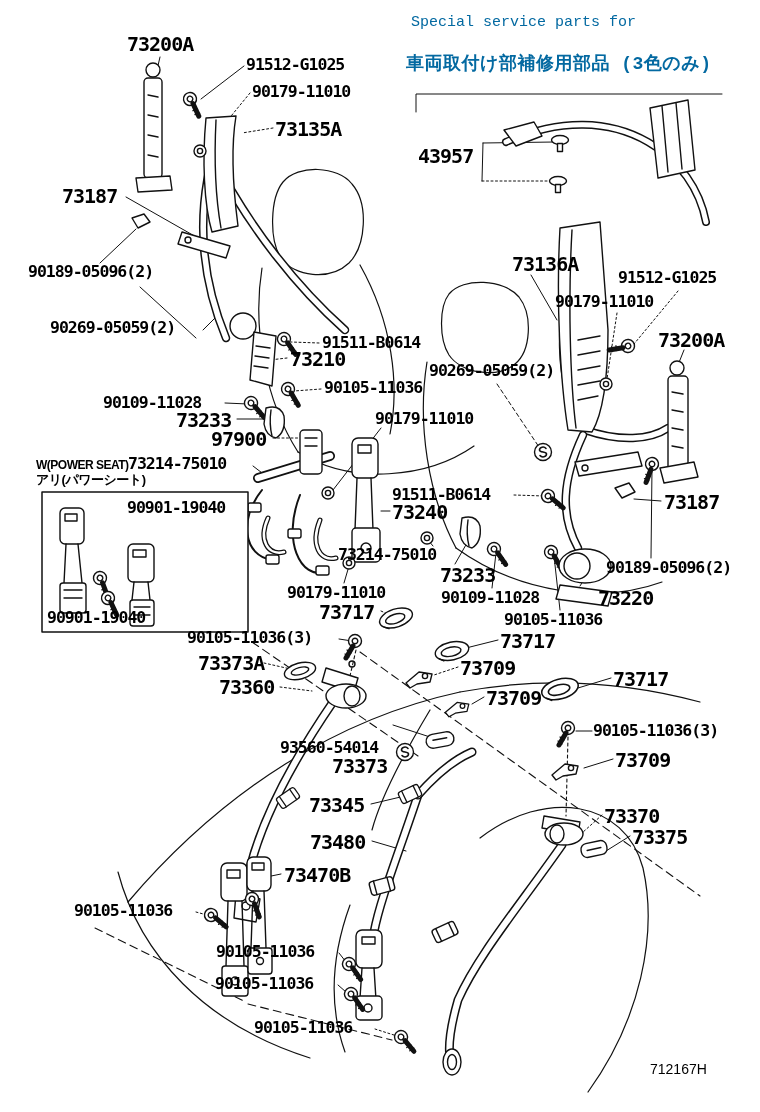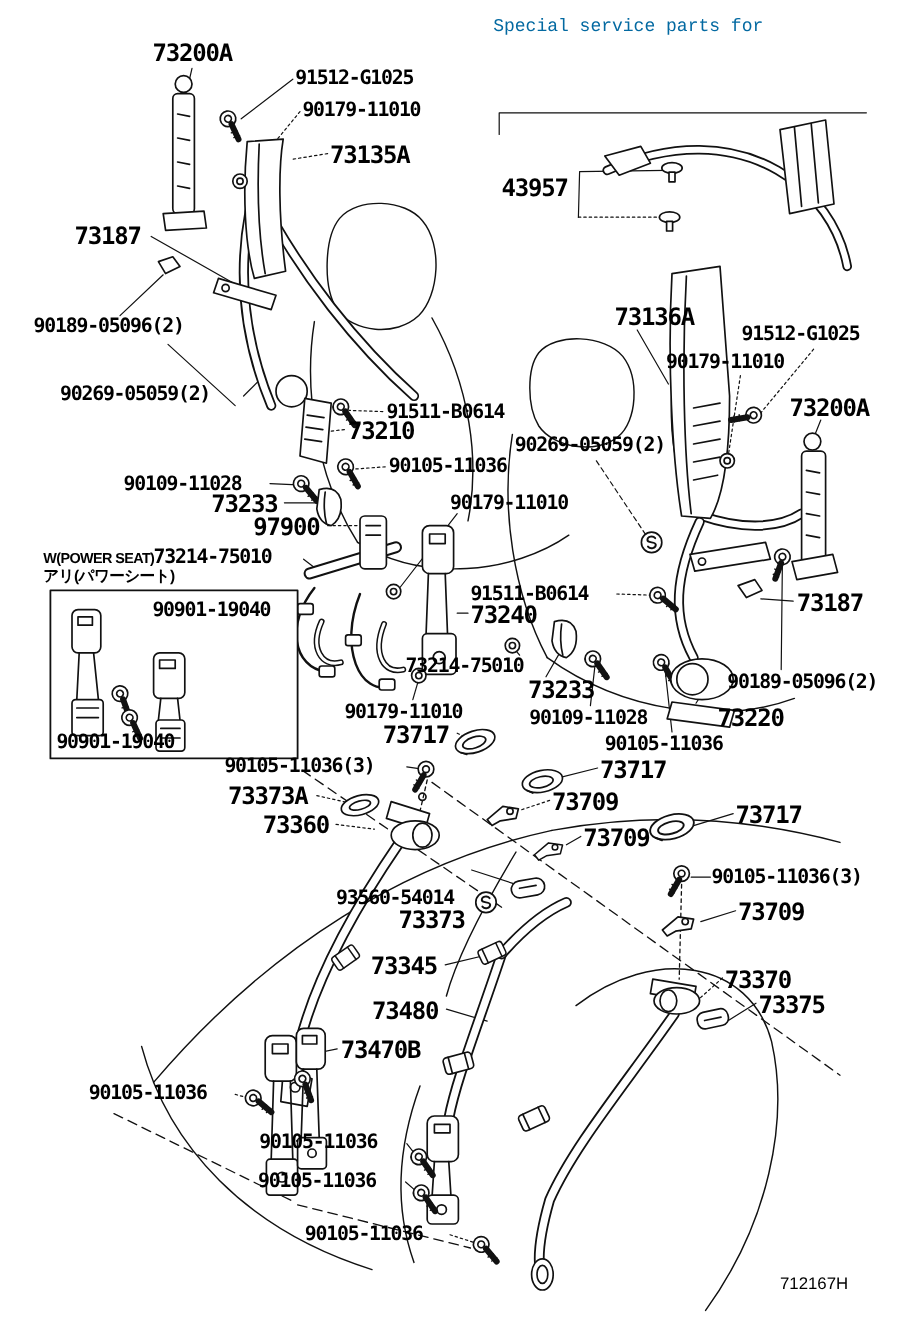--- a/index.html
+++ b/index.html
@@ -368,20 +368,21 @@
 
   <g>
     <use href="#boltR" transform="translate(211,915) rotate(10)"></use>
     <use href="#boltR" transform="translate(349,964) rotate(25)"></use>
     <use href="#boltR" transform="translate(351,994) rotate(25)"></use>
     <use href="#boltR" transform="translate(401,1037) rotate(20)"></use>
   </g>
 </svg>
 
 <div class="note" style="left:411px;top:15px">Special service parts for</div>
+<div class="note jp" style="left:406px;top:55px">車両取付け部補修用部品 (3色のみ)</div>
 
 <div class="tag" style="left:36px;top:458px">
   <span>W(POWER SEAT)</span>
   <span class="s2">アリ(パワーシート)</span>
 </div>
 
 <div id="labels">
       <div class="lbl lg" style="left: 127px; top: 34px;">73200A</div>
       <div class="lbl md" style="left: 246px; top: 57px;">91512-G1025</div>
       <div class="lbl md" style="left: 252px; top: 84px;">90179-11010</div>
@@ -410,21 +411,21 @@
       <div class="lbl lg" style="left: 664px; top: 492px;">73187</div>
       <div class="lbl md" style="left: 287px; top: 585px;">90179-11010</div>
       <div class="lbl lg" style="left: 319px; top: 602px;">73717</div>
       <div class="lbl lg" style="left: 512px; top: 254px;">73136A</div>
       <div class="lbl md" style="left: 618px; top: 270px;">91512-G1025</div>
       <div class="lbl md" style="left: 555px; top: 294px;">90179-11010</div>
       <div class="lbl lg" style="left: 658px; top: 330px;">73200A</div>
       <div class="lbl md" style="left: 429px; top: 363px;">90269-05059(2)</div>
       <div class="lbl lg" style="left: 418px; top: 146px;">43957</div>
       <div class="lbl md" style="left: 187px; top: 630px;">90105-11036(3)</div>
-      <div class="lbl lg" style="left: 190px; top: 653px;">73373A</div>
+      <div class="lbl lg" style="left: 198px; top: 653px;">73373A</div>
       <div class="lbl lg" style="left: 219px; top: 677px;">73360</div>
       <div class="lbl lg" style="left: 500px; top: 631px;">73717</div>
       <div class="lbl lg" style="left: 460px; top: 658px;">73709</div>
       <div class="lbl lg" style="left: 613px; top: 669px;">73717</div>
       <div class="lbl lg" style="left: 486px; top: 688px;">73709</div>
       <div class="lbl lg" style="left: 332px; top: 716px; margin-top: 40px;">73373</div>
       <div class="lbl md" style="left: 280px; top: 740px;">93560-54014</div>
       <div class="lbl md" style="left: 593px; top: 723px;">90105-11036(3)</div>
       <div class="lbl lg" style="left: 615px; top: 750px;">73709</div>
       <div class="lbl lg" style="left: 309px; top: 795px;">73345</div>

